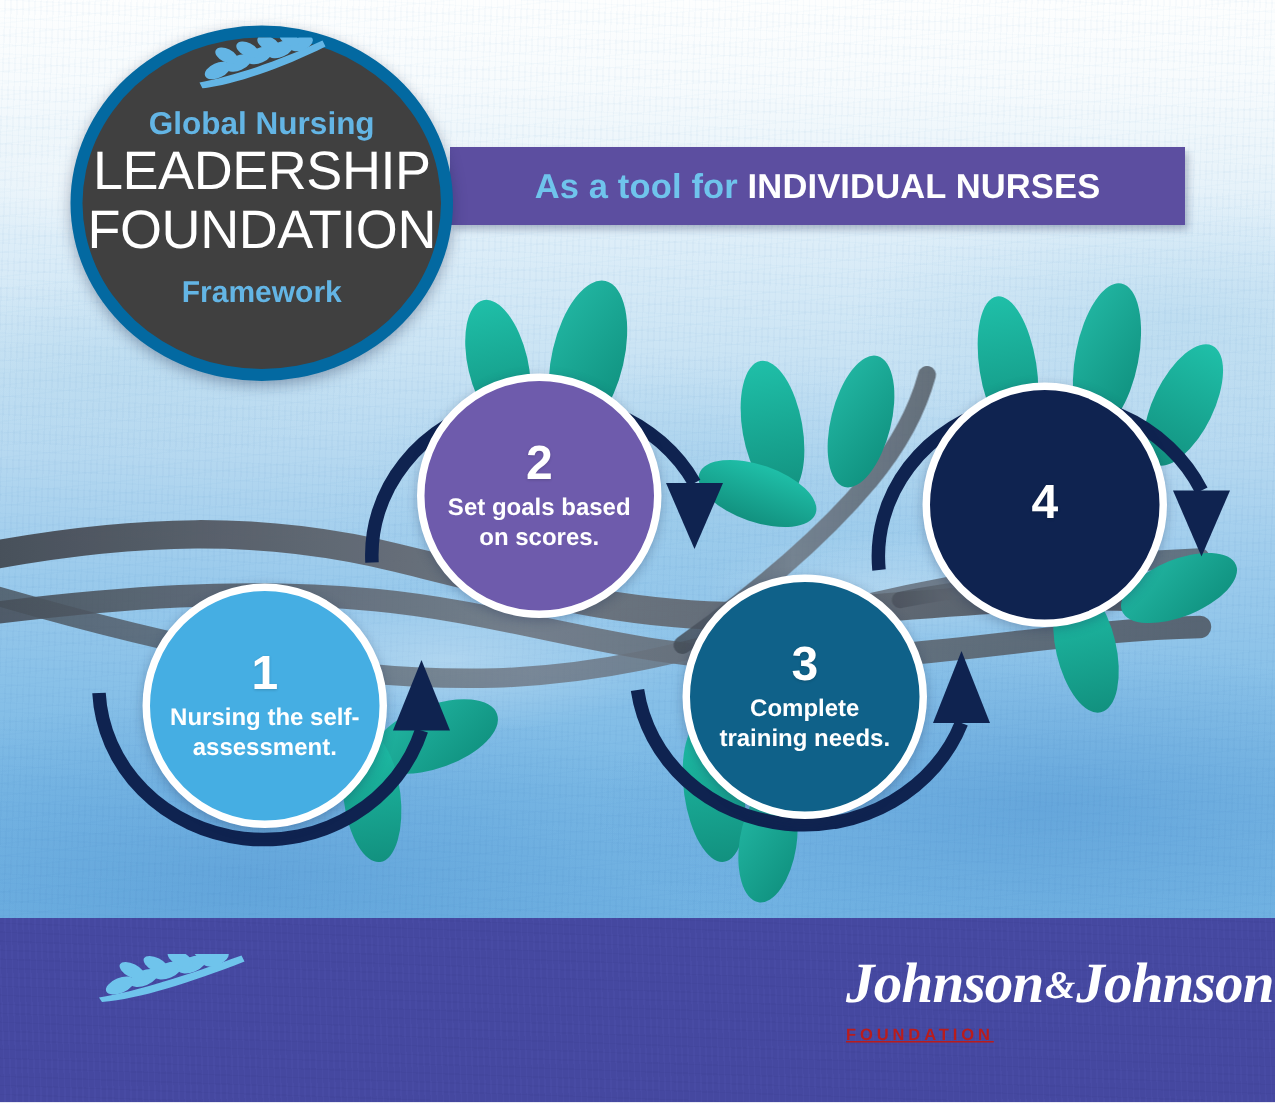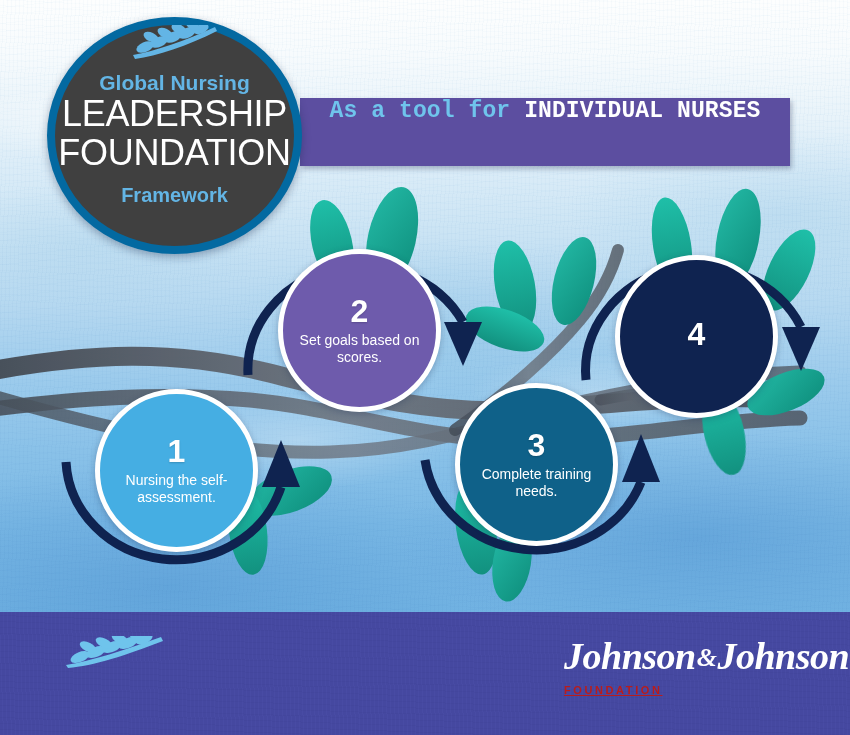--- a/index.html
+++ b/index.html
@@ -45,26 +45,25 @@
       radial-gradient(ellipse 220px 70px at 35% 72%, rgba(255,255,255,.30), rgba(255,255,255,0) 70%),
       radial-gradient(ellipse 180px 55px at 70% 64%, rgba(255,255,255,.24), rgba(255,255,255,0) 70%),
       radial-gradient(ellipse 240px 60px at 15% 20%, rgba(255,255,255,.55), rgba(255,255,255,0) 70%);
   }
 
   
   .art { position:absolute; left:0; top:0; width:850px; height:612px; }
 
   
   .banner {
-    position:absolute; left:300px; top:98px; width:490px; height:68px;
+    position:absolute; left:300px; top:98px; width:490px; height:52px;
     background:#5c4ea0;
     box-shadow:2px 3px 5px rgba(30,40,80,.30);
-    display:flex; align-items:flex-start; justify-content:center;
+    display:flex; align-items:center; justify-content:center;
     z-index:30;
-    font-family:Liberation Mono, monospace;
   }
   .banner-text {
     font-size:23px; font-weight:bold; letter-spacing:.1px;
     white-space:nowrap;
   }
   .banner-text .lead { color:#6fc4ec; }
   .banner-text .strong { color:#ffffff; }
 
   
   .badge {
@@ -86,21 +85,21 @@
   .step {
     position:absolute; border-radius:50%;
     border:5px solid #ffffff;
     box-shadow:0 2px 7px rgba(20,40,80,.28);
     display:flex; flex-direction:column;
     align-items:center; justify-content:center;
     text-align:center; color:#ffffff;
     z-index:25;
   }
   .step-num { font-size:32px; font-weight:bold; line-height:1; margin-bottom:5px; text-shadow:0 1px 2px rgba(0,0,0,.18); }
-  .step-label { font-size:14px; font-weight:normal; line-height:1.22; padding:0 11px; }
+  .step-label { font-size:16px; font-weight:bold; line-height:1.22; padding:0 11px; }
 
   #step1 { left:95px;  top:389px; width:163px; height:163px; background:#45AEE3; }
   #step2 { left:278px; top:249px; width:163px; height:163px; background:#6E5BAC; }
   #step3 { left:455px; top:383px; width:163px; height:163px; background:#0F6189; }
   #step4 { left:615px; top:255px; width:163px; height:163px; background:#0F2350; }
 
   
   .footer {
     position:absolute; left:0; top:612px; width:850px; height:123px;
     background:#4548A0;

